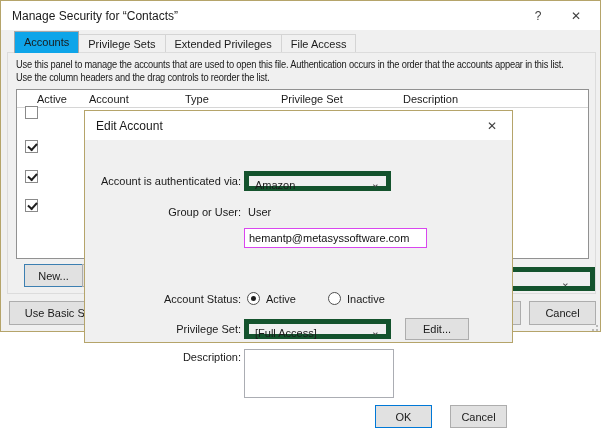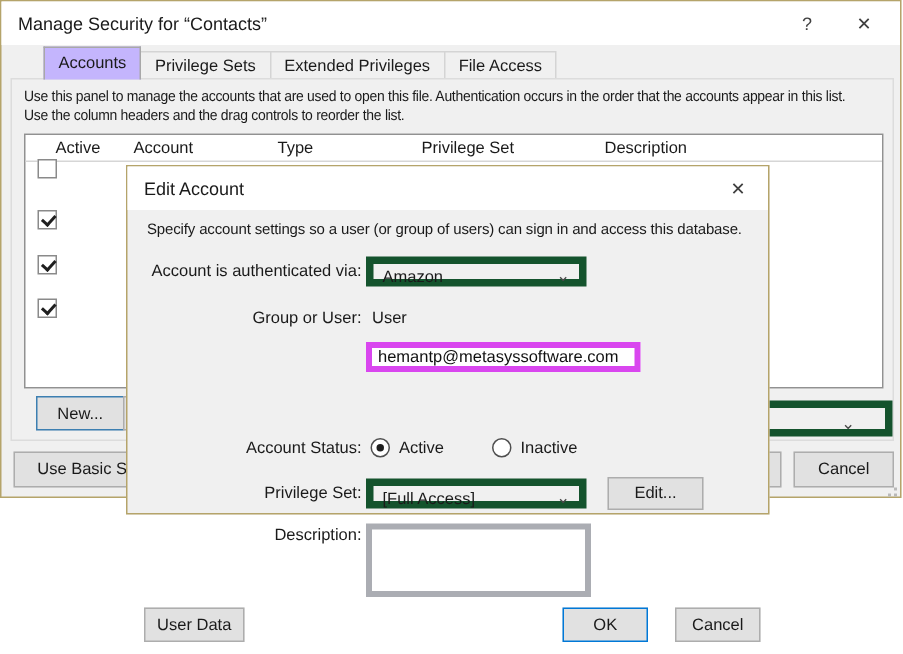--- a/index.html
+++ b/index.html
@@ -10,22 +10,22 @@
     overflow:hidden;
   }
   .window { position:absolute; background:#f0f0f0; border:1px solid #b5a46a; }
   .titlebar { position:absolute; left:0; top:0; right:0; height:29px; background:#ffffff; }
   .titlebar .title { position:absolute; left:11px; top:8px; font-size:12px; color:#1a1a1a; white-space:nowrap; }
   .cap-btn { position:absolute; top:7px; width:16px; height:16px; text-align:center; line-height:16px; color:#404040; font-size:12px; }
 
   .tabs { position:absolute; left:13px; top:30px; display:flex; align-items:flex-end; }
   .tab { height:19px; line-height:18px; padding:0 9px; background:#f0f0f0;
          border:1px solid #d4d4d4; margin-left:-1px; white-space:nowrap; }
-  .tab.active { height:22px; line-height:21px; background:#c4b5fd; border:1px solid #a8a8a8;
-                border-bottom:none; margin-left:15px; z-index:2; }
+  .tab.active { height:22px; line-height:21px; background:#0ea5e9; border:1px solid #a8a8a8;
+                border-bottom:none; margin-left:0; z-index:2; }
 
   .tab-panel { position:absolute; left:6px; top:51px; width:589px; height:242px;
                border:1px solid #dcdcdc; background:#f0f0f0; }
   .instructions { position:absolute; left:8px; top:5px; white-space:nowrap; font-size:10px;
                   letter-spacing:-0.2px; transform:scaleX(0.93); transform-origin:left top; line-height:13px; }
 
   .account-list { position:absolute; left:8px; top:36px; width:573px; height:170px;
                   background:#ffffff; border:1px solid #919191; }
   .list-header-sep { position:absolute; left:0; right:0; top:17px; height:1px; background:#d6d6d6; }
   .hcell { position:absolute; top:3px; white-space:nowrap; color:#1a1a1a; }
@@ -39,21 +39,21 @@
 
   .btn { position:absolute; background:#e1e1e1; border:1px solid #adadad;
          display:flex; align-items:center; justify-content:center; white-space:nowrap; }
   .btn.focused { border-color:#3c7fb1; }
   .btn.default { border-color:#0078d7; }
 
   .combo { position:absolute; background:#f0f0f0; border:5px solid #14532d; }
   .combo .combo-text { position:absolute; left:6px; top:3px; white-space:nowrap; }
   .combo .chevron { position:absolute; right:6px; top:1px; font-size:11px; color:#4a4a4a; }
 
-  .textbox { position:absolute; background:#ffffff; border:4px solid #d946ef;
+  .textbox { position:absolute; background:#ffffff; border:1px solid #d946ef;
              font-family:"Liberation Sans", sans-serif; font-size:11px; color:#111; padding:2px 4px; }
   textarea.textbox { border-color:#abadb3; resize:none; }
 
   .field-label { position:absolute; left:0; width:156px; text-align:right; white-space:nowrap; }
 
   .radio { position:absolute; width:13px; height:13px; border:1px solid #4f4f4f; border-radius:50%; background:#fff; }
   .radio.selected::after { content:""; position:absolute; left:3px; top:3px; width:5px; height:5px;
                            border-radius:50%; background:#1f1f1f; }
 
   .edit-dialog { left:84px; top:110px; width:429px; height:233px; z-index:10; }
@@ -126,21 +126,20 @@
     </div>
 </div>
 
 <div class="window edit-dialog">
 
   <div class="titlebar">
     <span class="title">Edit Account</span>
     <span class="cap-btn" style="right:12px;">✕</span>
   </div>
 
-  <div class="intro">Specify account settings so a user (or group of users) can sign in and access this database.</div>
 
   <div class="field-label" style="top:64px;">Account is authenticated via:</div>
   <div class="combo" style="left:159px; top:60px; width:147px; height:20px;">
     <span class="combo-text">Amazon</span>
     <span class="chevron">⌄</span>
   </div>
 
   <div class="field-label" style="top:95px;">Group or User:</div>
   <span style="position:absolute; left:163px; top:95px;">User</span>
 
@@ -155,16 +154,15 @@
   <div class="field-label" style="top:212px;">Privilege Set:</div>
   <div class="combo" style="left:159px; top:208px; width:147px; height:20px;">
     <span class="combo-text">[Full Access]</span>
     <span class="chevron">⌄</span>
   </div>
   <div class="btn" style="left:320px; top:207px; width:64px; height:22px;">Edit...</div>
 
   <div class="field-label" style="top:240px;">Description:</div>
   <textarea class="textbox" style="left: 159px; top: 238px; width: 150px; height: 49px;"></textarea>
 
-  <div class="btn" style="left:11px; top:294px; width:67px; height:23px;">User Data</div>
   <div class="btn default" style="left:290px; top:294px; width:57px; height:23px;">OK</div>
   <div class="btn" style="left:365px; top:294px; width:57px; height:23px;">Cancel</div>
 </div>
 
 </body></html>

